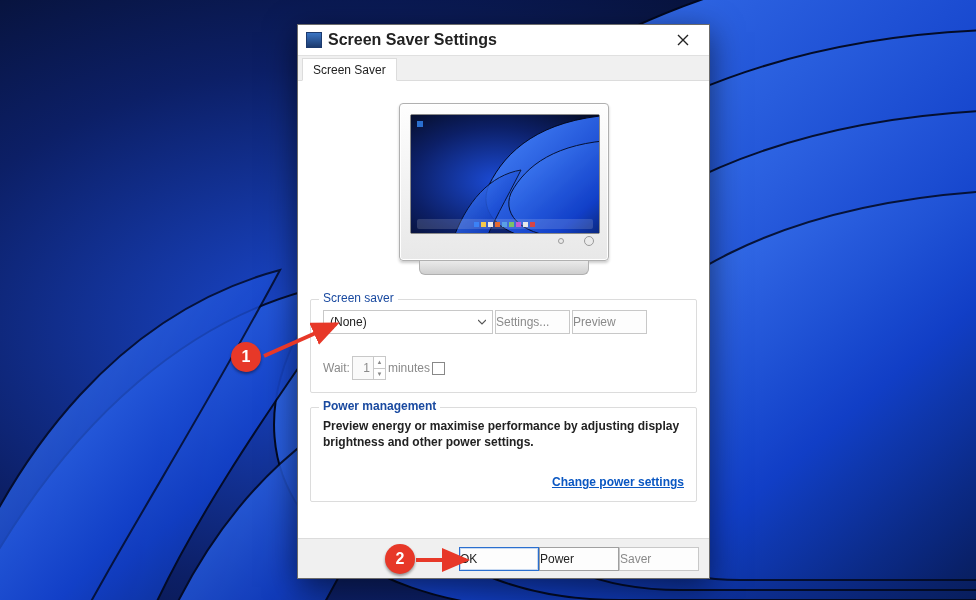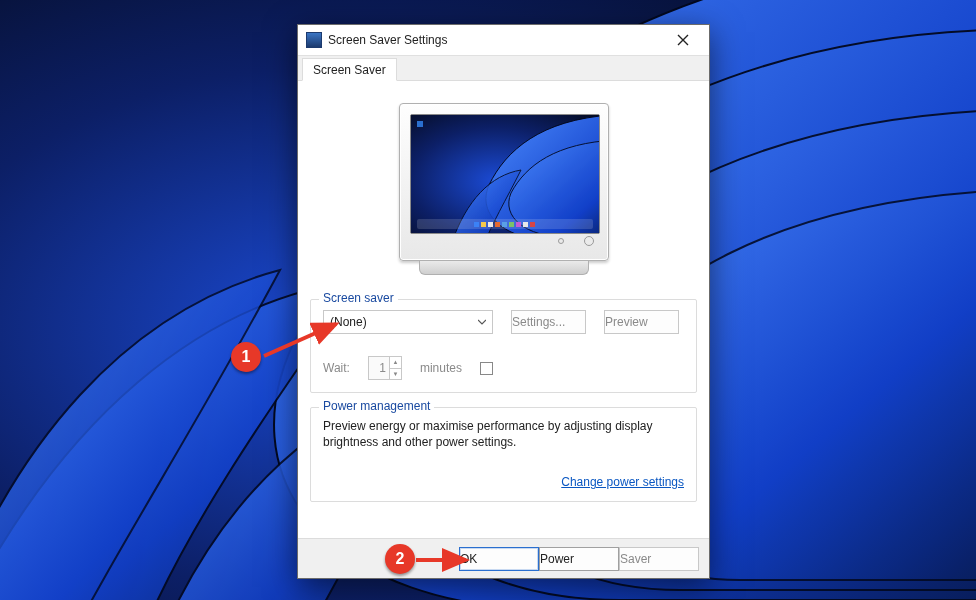--- a/index.html
+++ b/index.html
@@ -7,21 +7,21 @@
   body { position:relative; }
   .wallpaper { position:absolute; inset:0; background:#08142a; overflow:hidden; }
   .wallpaper svg { position:absolute; inset:0; }
 
   .dialog {
     position:absolute; left:297px; top:24px; width:413px; height:555px;
     background:#fff; border:1px solid #6b6b6b; box-shadow:0 8px 30px rgba(0,0,0,.55);
   }
   .titlebar { height:30px; display:flex; align-items:center; padding:0 6px 0 8px; }
   .titleicon { width:16px; height:16px; margin-right:6px; background:linear-gradient(#3a75c4,#1c3a6e); border:1px solid #1c3a6e; }
-  .titletext { font-size:12px; }
+  .titletext { font-size:16px;font-weight:bold; }
   .titlespacer { flex:1; }
   .closebtn { width:40px; height:26px; display:flex; align-items:center; justify-content:center; }
   .closebtn svg { width:12px; height:12px; }
 
   .tabstrip { height:26px; background:#f0f0f0; border-top:1px solid #e0e0e0; border-bottom:1px solid #dcdcdc; display:flex; align-items:flex-end; padding-left:4px; }
   .tab { background:#fff; border:1px solid #dcdcdc; border-bottom:1px solid #fff; padding:4px 10px 3px; font-size:12px; position:relative; top:1px;}
 
   .tabbody { padding:8px 12px 0 12px; }
 
   .monitor-wrap { display:flex; justify-content:center; padding:14px 0 18px; }
@@ -31,21 +31,21 @@
   .monitor .chin { height:12px; display:flex; justify-content:flex-end; align-items:center; padding:2px 4px 0;}
   .monitor .chin .led { width:6px; height:6px; border:1px solid #9a9a9a; border-radius:50%; margin-right:20px;}
   .monitor .chin .btn { width:10px; height:10px; border:1px solid #9a9a9a; border-radius:50%; }
   .monitor .base { height:14px; margin:0 20px; background:linear-gradient(#eaeaea,#cfcfcf); border:1px solid #b0b0b0; border-top:none; border-radius:0 0 6px 6px;}
   .taskbar { position:absolute; left:6px; right:6px; bottom:4px; height:10px; background:rgba(255,255,255,.15); border-radius:2px; display:flex; justify-content:center; align-items:center; gap:2px;}
   .taskbar i { width:5px; height:5px; }
 
   .group { border:1px solid #dcdcdc; border-radius:2px; padding:10px 12px 12px; margin-top:6px; position:relative; }
   .group-legend { position:absolute; top:-9px; left:8px; background:#fff; padding:0 4px; color:#1a4aa0; font-size:12px; }
 
-  .row { display:flex; align-items:center; gap:18px; }
+  .row { display:flex; align-items:center; gap:2px; }
   .combo { width:170px; height:24px; border:1px solid #c8c8c8; display:flex; align-items:center; padding:0 6px; justify-content:space-between; }
   .combo .chev { width:8px; height:8px; }
   .winbtn { width:75px; height:24px; border:1px solid #c8c8c8; background:#fdfdfd; color:#8a8a8a; display:flex; align-items:center; justify-content:flex-start; }
   .winbtn.enabled { color:#222; border-color:#a0a0a0; }
   .winbtn.primary { border-color:#2a6fcf; box-shadow:0 0 0 1px rgba(42,111,207,.25) inset;}
   .spin { width:34px; height:24px; border:1px solid #c8c8c8; display:flex; }
   .spin input { width:20px; border:none; text-align:right; padding:0 3px; font-family:inherit; font-size:12px; color:#8a8a8a; outline:none;}
   .spin .arrows { width:12px; border-left:1px solid #c8c8c8; display:flex; flex-direction:column; }
   .spin .arrows div { flex:1; display:flex; align-items:center; justify-content:center; font-size:6px; color:#888;}
   .spin .arrows div:first-child { border-bottom:1px solid #c8c8c8; }
@@ -175,21 +175,21 @@
           <div class="arrows">
               <div>▲</div>
               <div>▼</div>
             </div>
         </div>
         <span class="disabled-text">minutes</span>
         <div class="chk"></div>
       </div>
     </div>
 
-    <div class="group" style="margin-top:14px;">
+    <div class="group" style="margin-top:14px;font-weight:bold;">
       <div class="group-legend">Power management</div>
       <div style="line-height:1.35">Preview energy or maximise performance by adjusting display brightness and other power settings.</div>
       <div style="margin-top:25px;text-align:right;"><span class="link">Change power settings</span></div>
     </div>
   </div>
 
   <div class="dlg-buttons">
     <div class="winbtn enabled primary" style="width:80px">
         <span>OK</span>
       </div>

